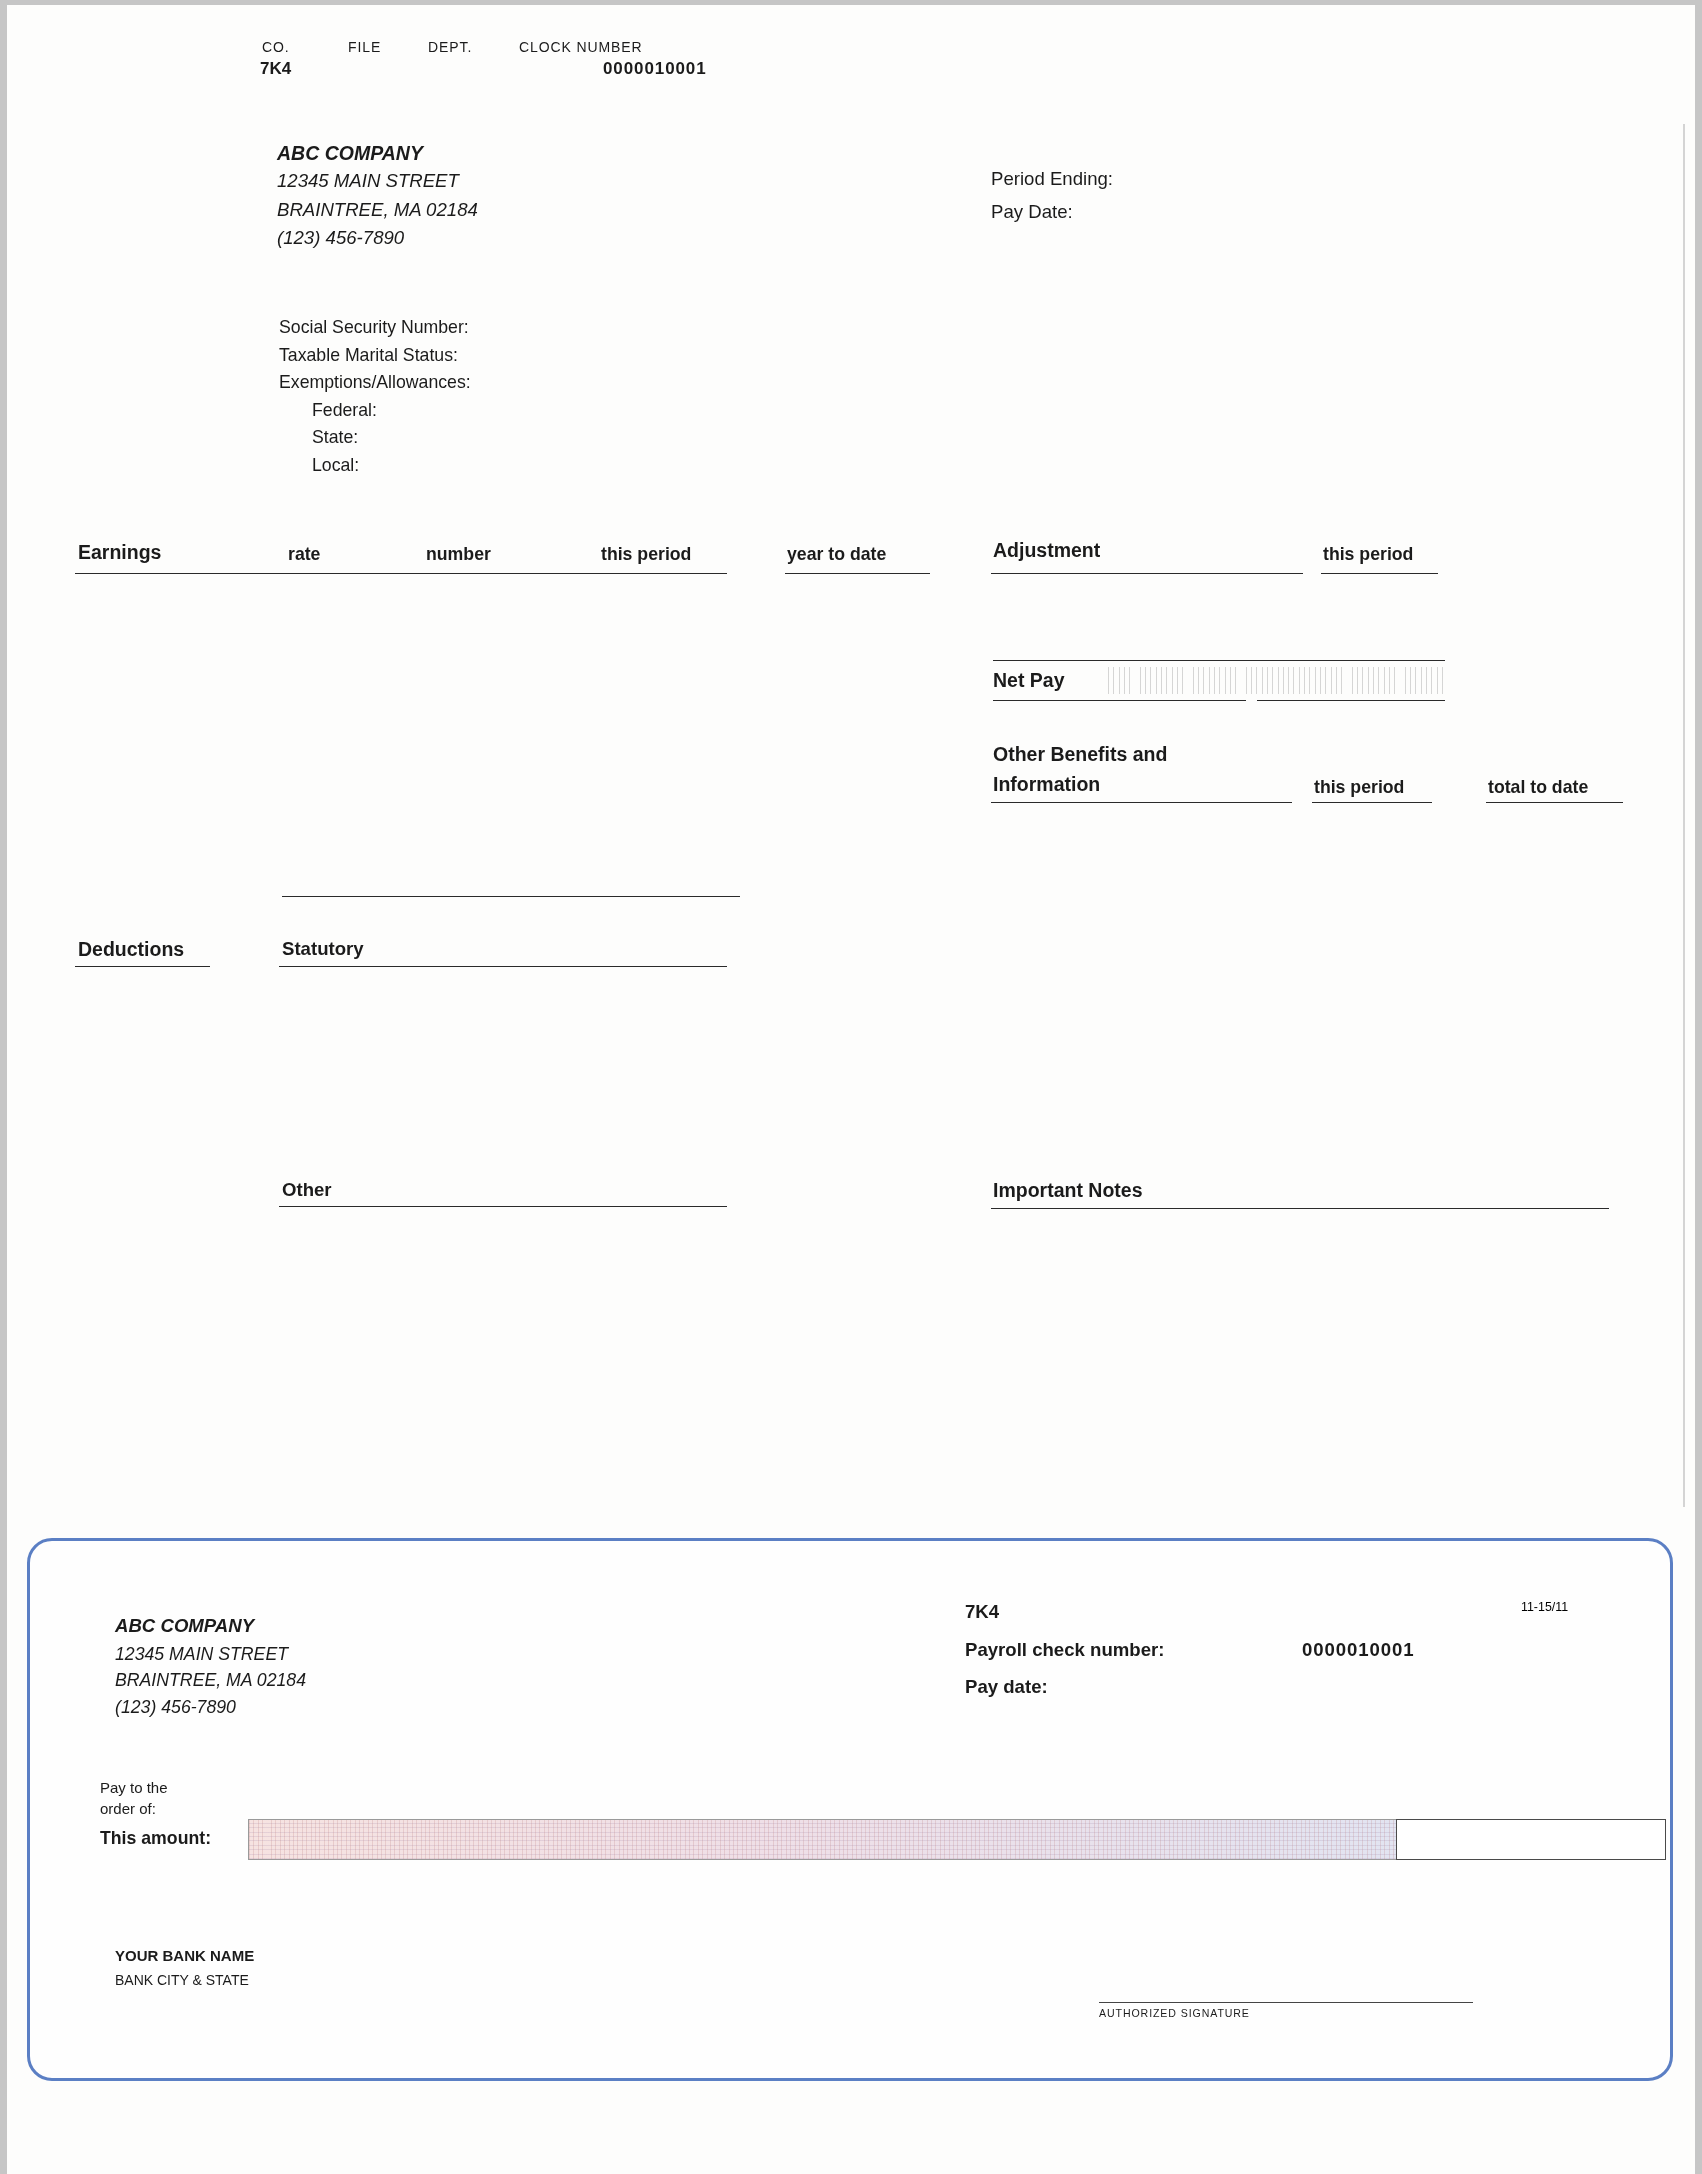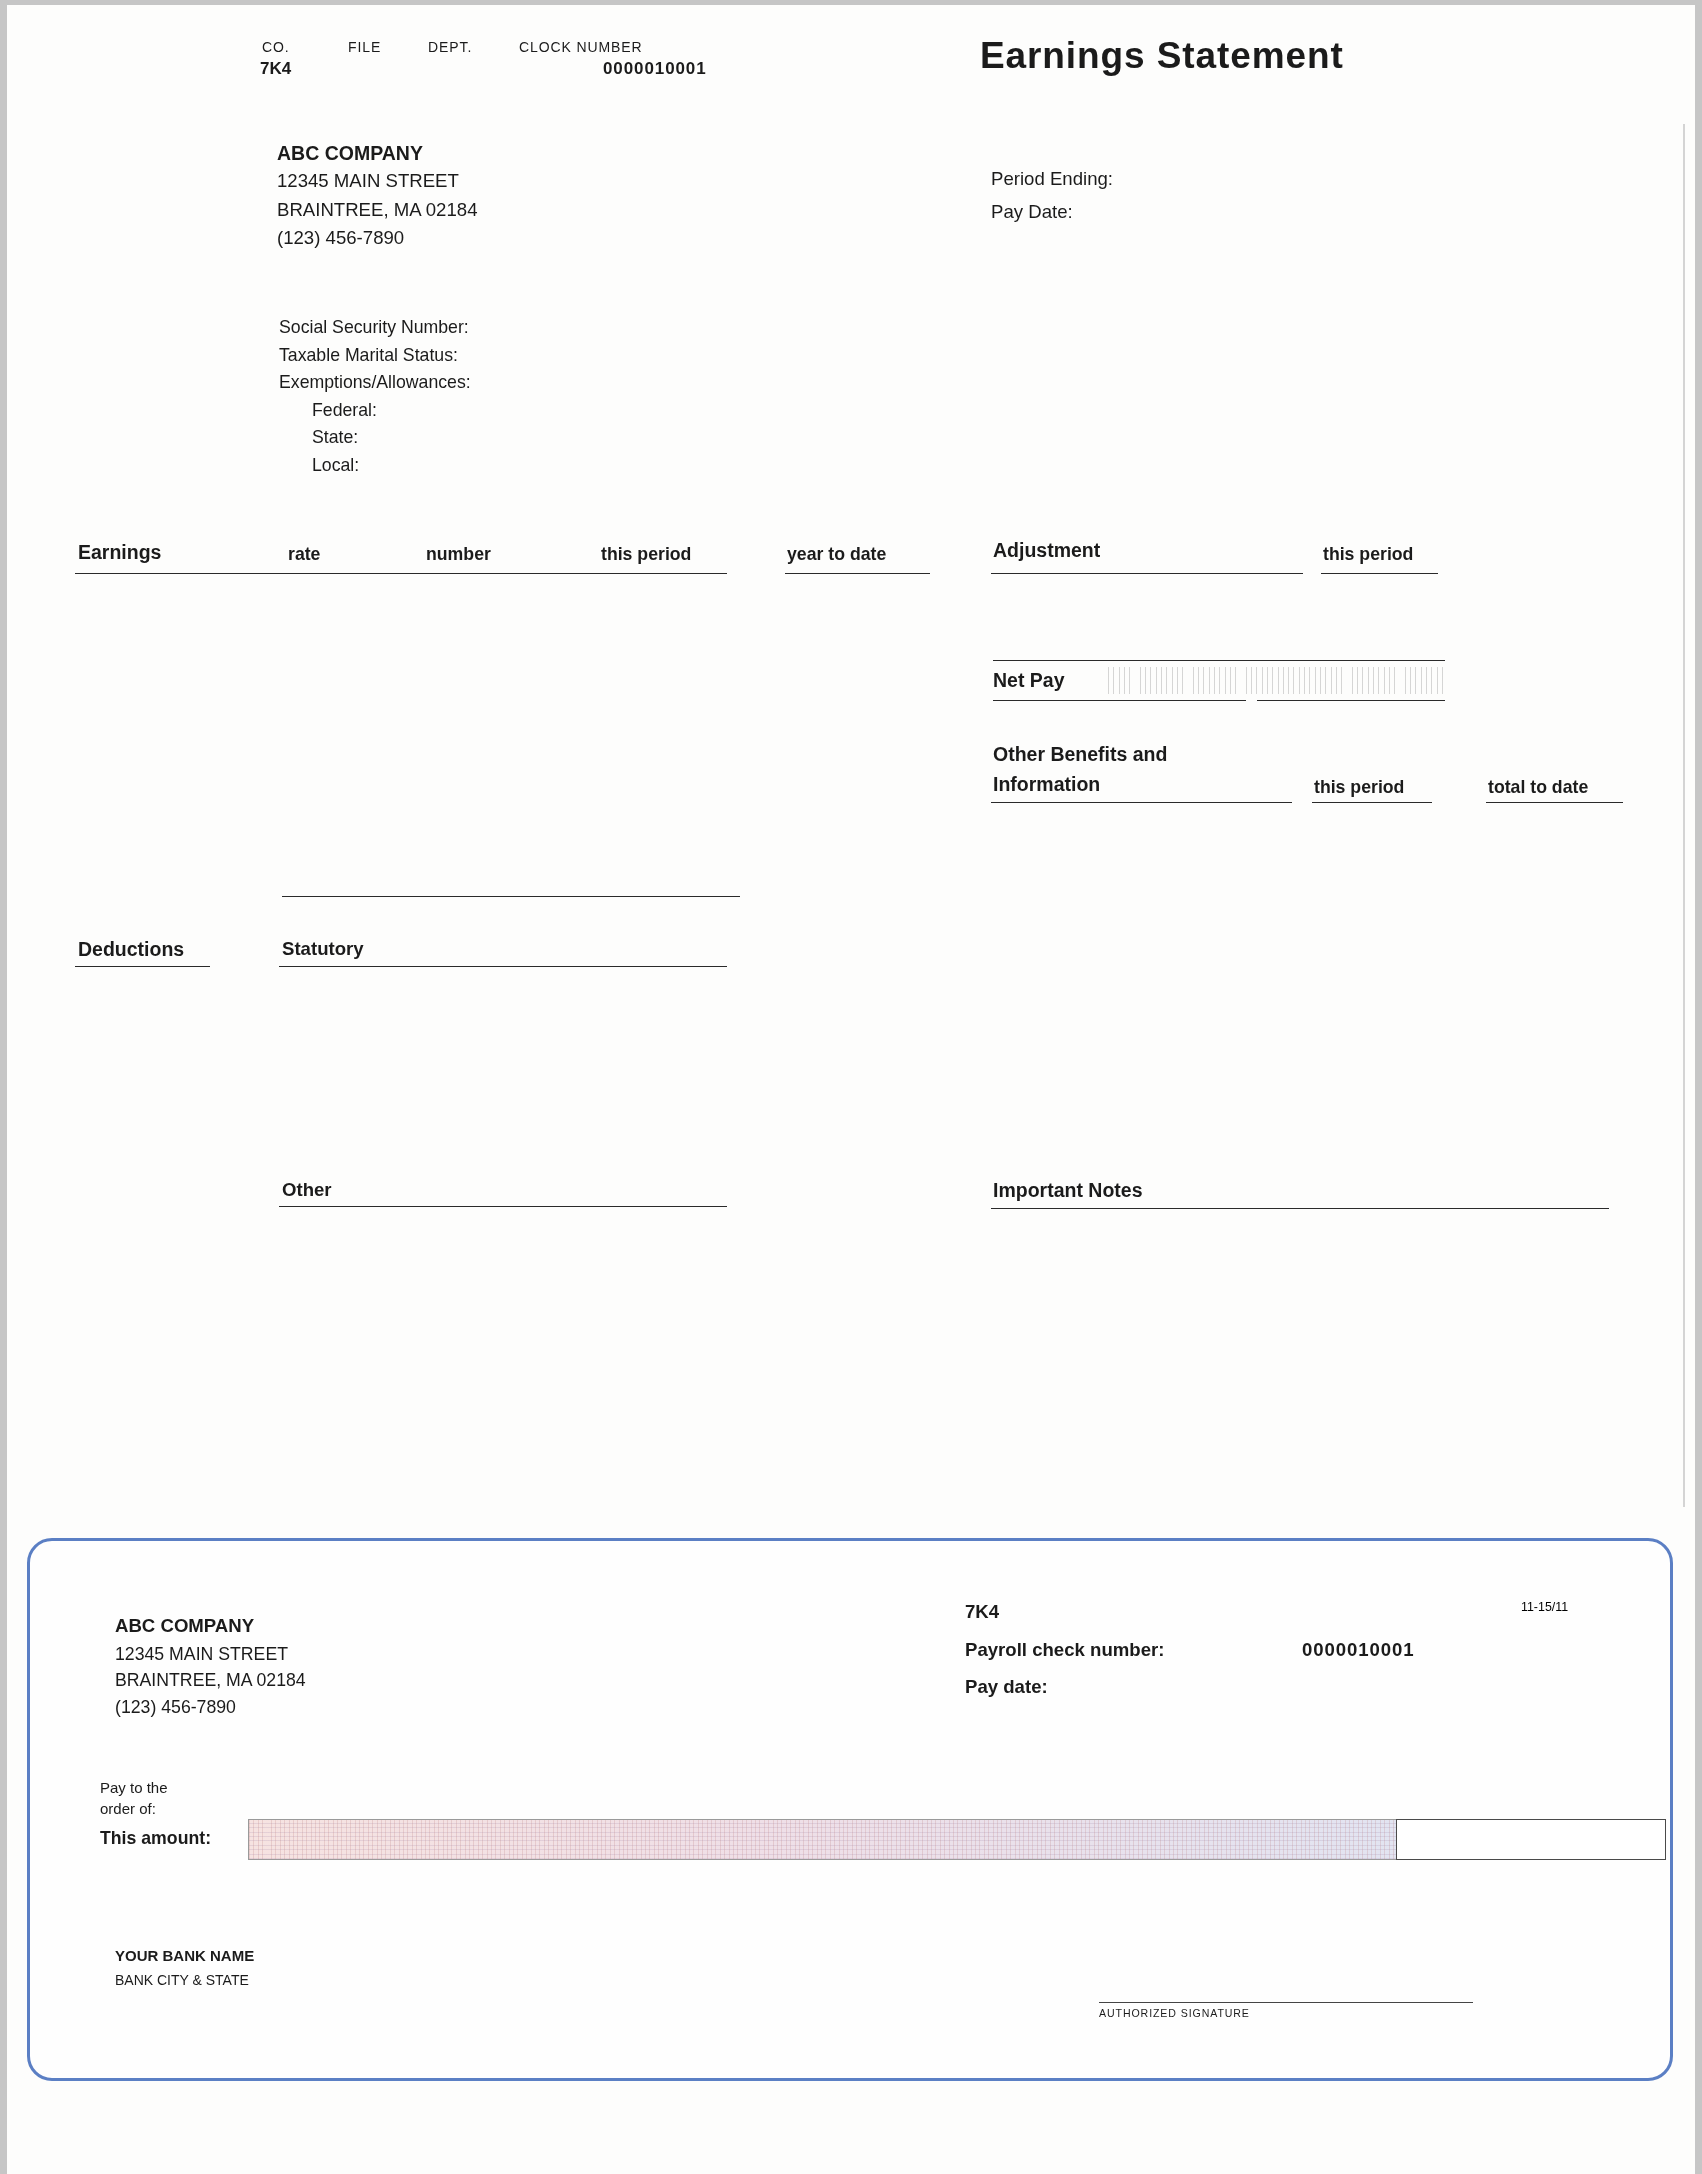--- a/index.html
+++ b/index.html
@@ -5,21 +5,21 @@
   * { margin:0; padding:0; box-sizing:border-box; }
   html,body { background:#ffffff; }
   .doc {
     position:relative; width:1702px; height:2174px;
     background:#fdfdfc; overflow:hidden;
     font-family:"Liberation Sans", sans-serif;
     color:#1b1b1b;
   }
   .t { position:absolute; white-space:pre; line-height:1.15; }
   .b { font-weight:bold; }
-  .i { }
+  .i { font-style:italic; }
   .hline { position:absolute; border-top:1.8px solid #2a2a2a; height:0; }
   .thin  { border-top-width:0.9px; }
   .frame { position:absolute; background:#c6c6c6; }
   .edge-line { position:absolute; width:1.8px; background:#d4d4d4; }
 
   .grossbox {
     position:absolute;
     border-top:1.8px solid #2a2a2a; border-bottom:1.8px solid #2a2a2a;
     background-image:
       repeating-linear-gradient(90deg, rgba(120,120,120,.45) 0 0.9px, transparent 0.9px 4.4px),
@@ -71,21 +71,20 @@
   <div class="frame" style="left:1695px;top:0;width:7px;height:2174px;"></div>
   <div class="edge-line" style="left:1683px;top:124px;height:1383px;"></div>
 
   <span class="t" style="left:262px;top:39px;font-size:14px;letter-spacing:0.9px;">CO.</span>
   <span class="t" style="left:348px;top:39px;font-size:14px;letter-spacing:0.9px;">FILE</span>
   <span class="t" style="left:428px;top:39px;font-size:14px;letter-spacing:0.9px;">DEPT.</span>
   <span class="t" style="left:519px;top:39px;font-size:14px;letter-spacing:0.9px;">CLOCK NUMBER</span>
   <span class="t b" style="left:260px;top:59px;font-size:17px;">7K4</span>
   <span class="t b" style="left:603px;top:59px;font-size:17px;letter-spacing:0.9px;">0000010001</span>
 
-  <span class="t b" style="left:980px;top:35px;font-size:37px;letter-spacing:0.9px;">Earnings Statement</span>
 
   <span class="t b i" style="left:277px;top:142px;font-size:19.5px;">ABC COMPANY</span>
   <span class="t i" style="left:277px;top:170px;font-size:18.6px;">12345 MAIN STREET</span>
   <span class="t i" style="left:277px;top:199px;font-size:18.6px;">BRAINTREE, MA 02184</span>
   <span class="t i" style="left:277px;top:227px;font-size:18.6px;">(123) 456-7890</span>
 
   <span class="t" style="left:991px;top:168px;font-size:18.6px;">Period Ending:</span>
   <span class="t" style="left:991px;top:201px;font-size:18.6px;">Pay Date:</span>
 
   <span class="t" style="left:279px;top:317px;font-size:17.7px;">Social Security Number:</span>

